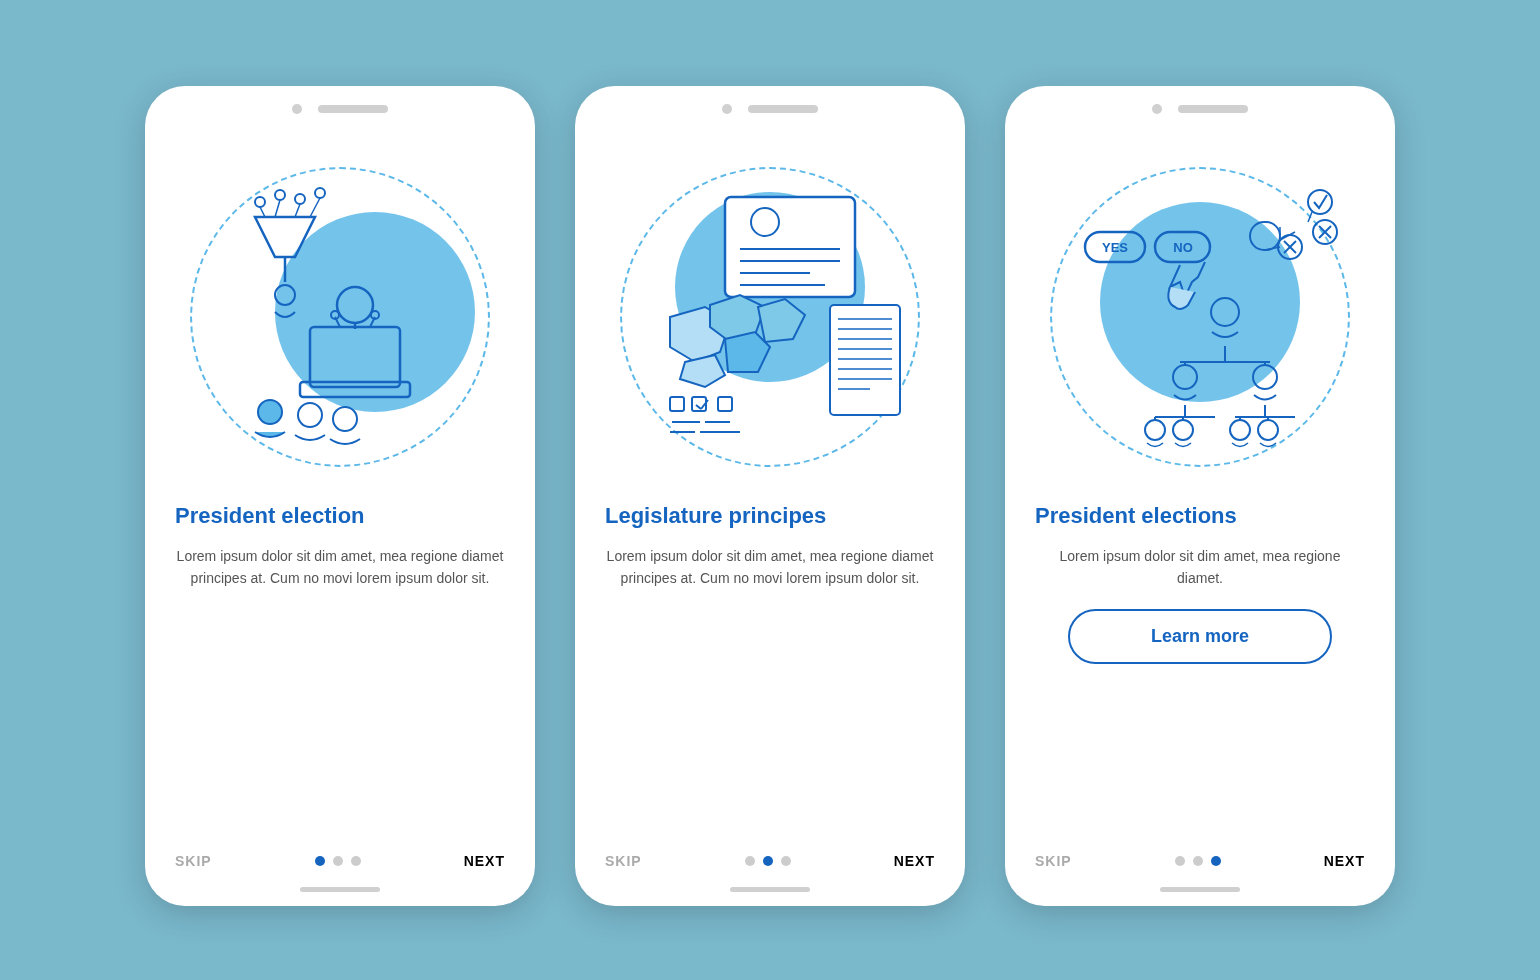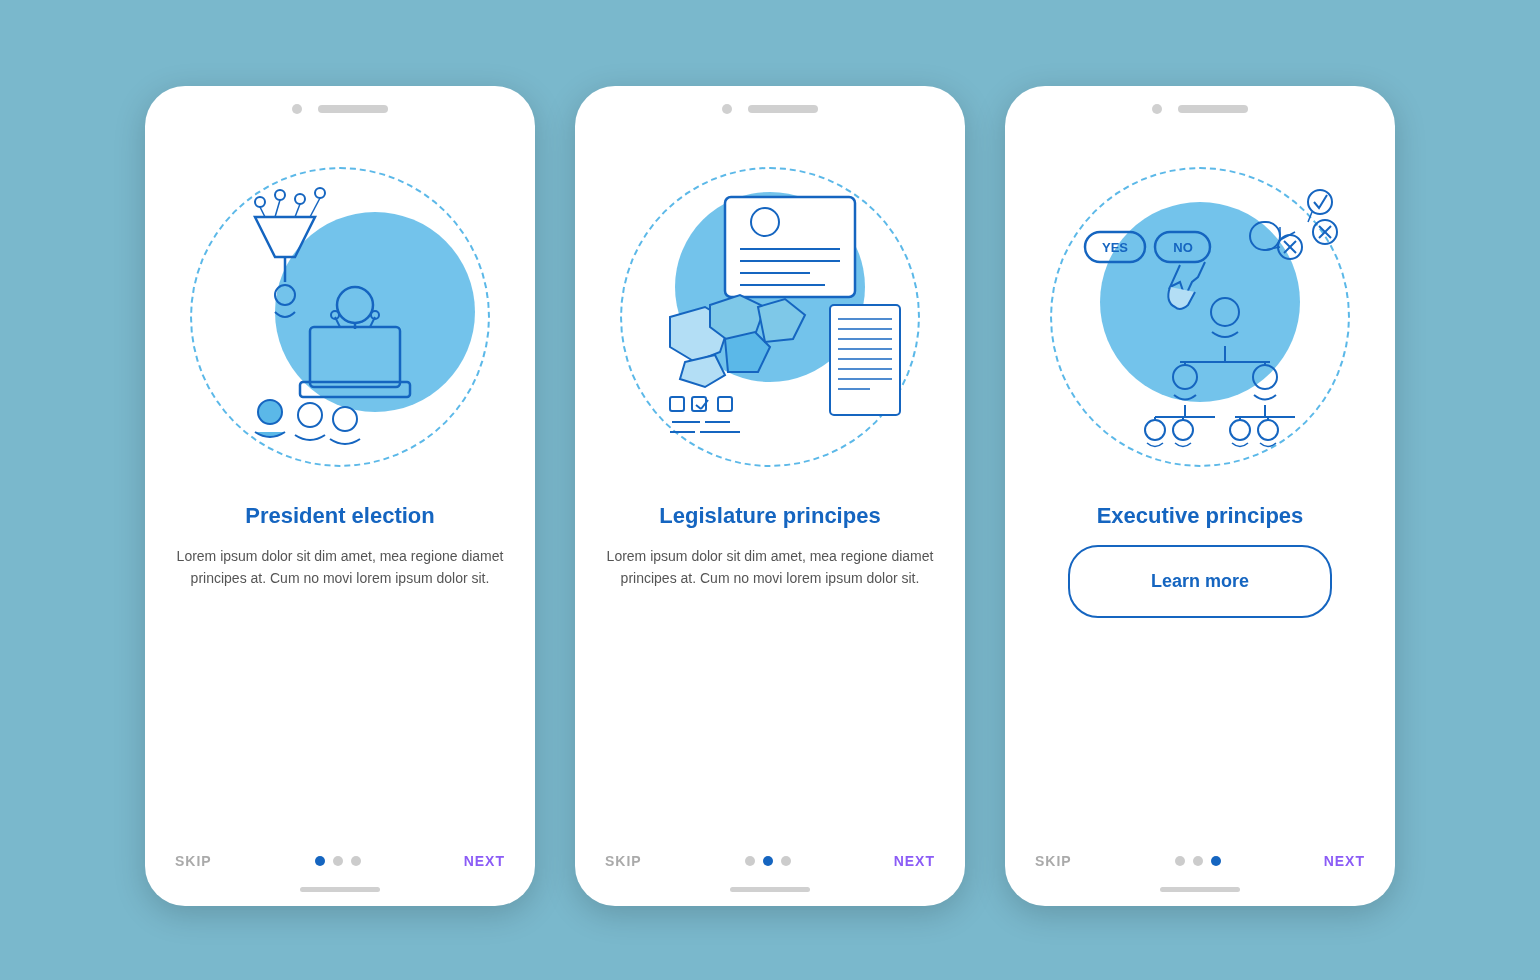--- a/index.html
+++ b/index.html
@@ -96,40 +96,40 @@
       padding: 0 30px;
       flex: 1;
       display: flex;
       flex-direction: column;
     }
 
     .phone-title {
       color: #1565c0;
       font-size: 22px;
       font-weight: 700;
-      text-align: center;
+      text-align: left;
       margin-bottom: 14px;
       line-height: 1.3;
     }
 
     .phone-description {
       color: #555;
       font-size: 14px;
       line-height: 1.6;
       text-align: center;
       margin-bottom: 20px;
     }
 
     .learn-more-btn {
       display: block;
       width: 80%;
       margin: 0 auto 20px auto;
       border: 2.5px solid #1565c0;
       border-radius: 30px;
-      padding: 24px 0;
+      padding: 15px 0;
       text-align: center;
       color: #1565c0;
       font-size: 18px;
       font-weight: 700;
       background: transparent;
       cursor: pointer;
     }
 
     .phone-nav {
       display: flex;
@@ -141,21 +141,21 @@
     }
 
     .nav-skip {
       color: #aaa;
       font-size: 14px;
       font-weight: 700;
       letter-spacing: 1px;
     }
 
     .nav-next {
-      color: #8b5cf6;
+      color: #000000;
       font-size: 14px;
       font-weight: 600;
       letter-spacing: 1px;
     }
 
     .nav-dots {
       display: flex;
       gap: 8px;
       align-items: center;
     }
@@ -397,21 +397,22 @@
         <line x1="228" y1="260" x2="228" y2="263" stroke="#1565c0" stroke-width="2"></line>
 
         <path d="M107,286 Q115,293 123,286" fill="none" stroke="#1565c0" stroke-width="1.5"></path>
         <path d="M135,286 Q143,293 151,286" fill="none" stroke="#1565c0" stroke-width="1.5"></path>
         <path d="M192,286 Q200,293 208,286" fill="none" stroke="#1565c0" stroke-width="1.5"></path>
         <path d="M220,286 Q228,293 236,286" fill="none" stroke="#1565c0" stroke-width="1.5"></path>
       </svg>
     </div>
 
     <div class="phone-content">
-      <div class="phone-title">Executive principes</div>
+      <div class="phone-title">President elections</div>
+      <div class="phone-description">Lorem ipsum dolor sit dim amet, mea regione diamet.</div>
       <button class="learn-more-btn">Learn more</button>
     </div>
 
     <div class="phone-nav">
       <span class="nav-skip">SKIP</span>
       <div class="nav-dots">
         <div class="dot"></div>
         <div class="dot"></div>
         <div class="dot active"></div>
       </div>

